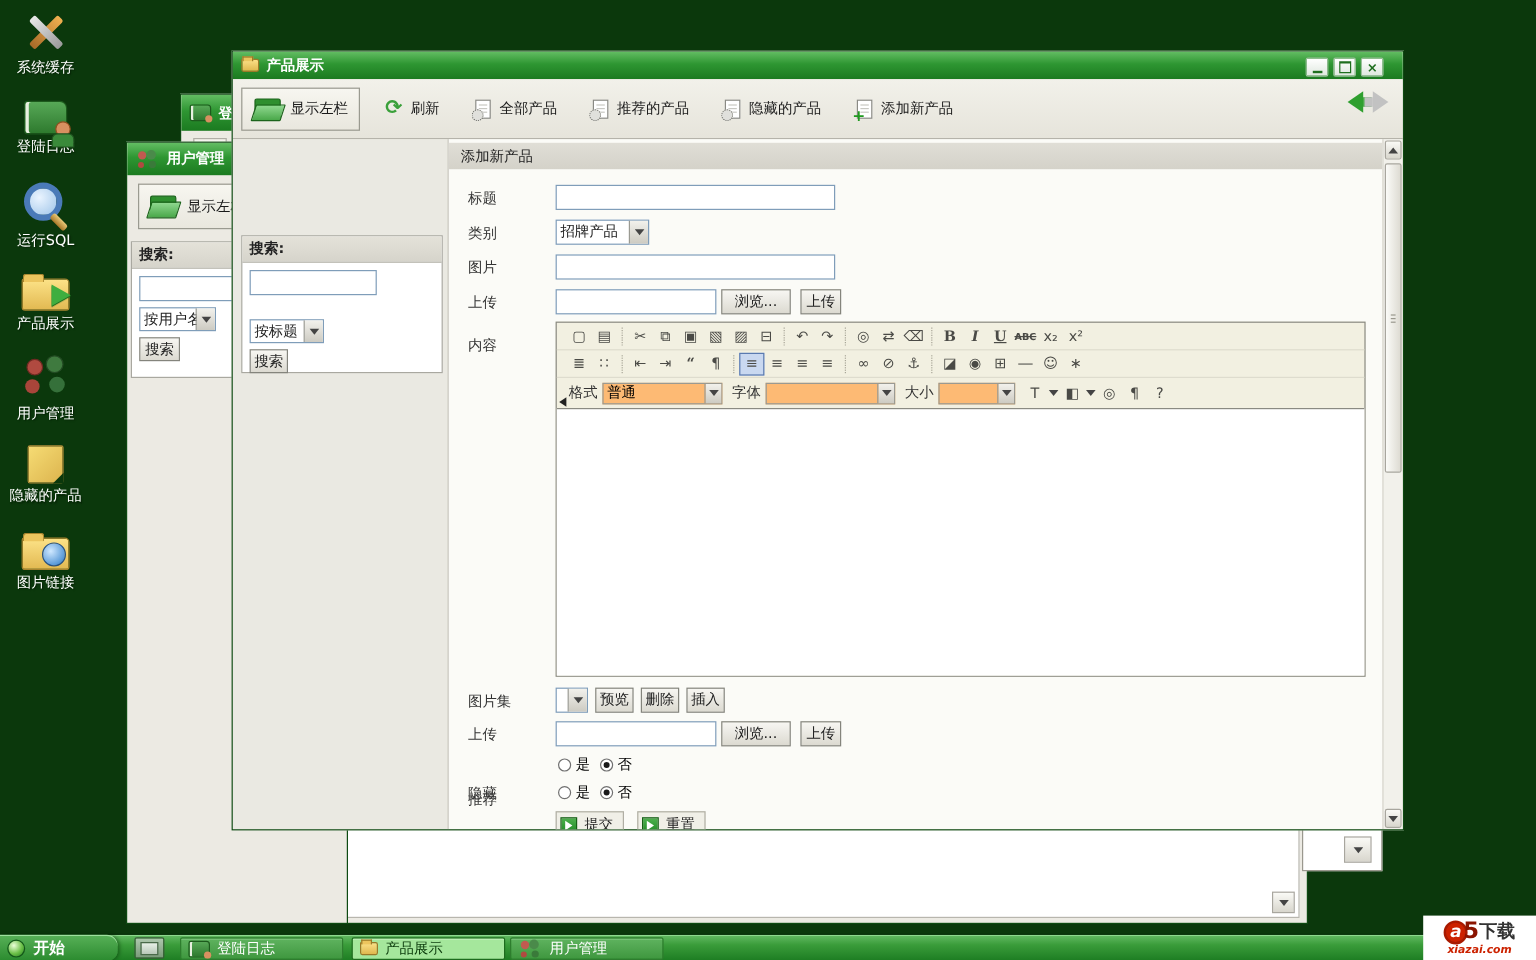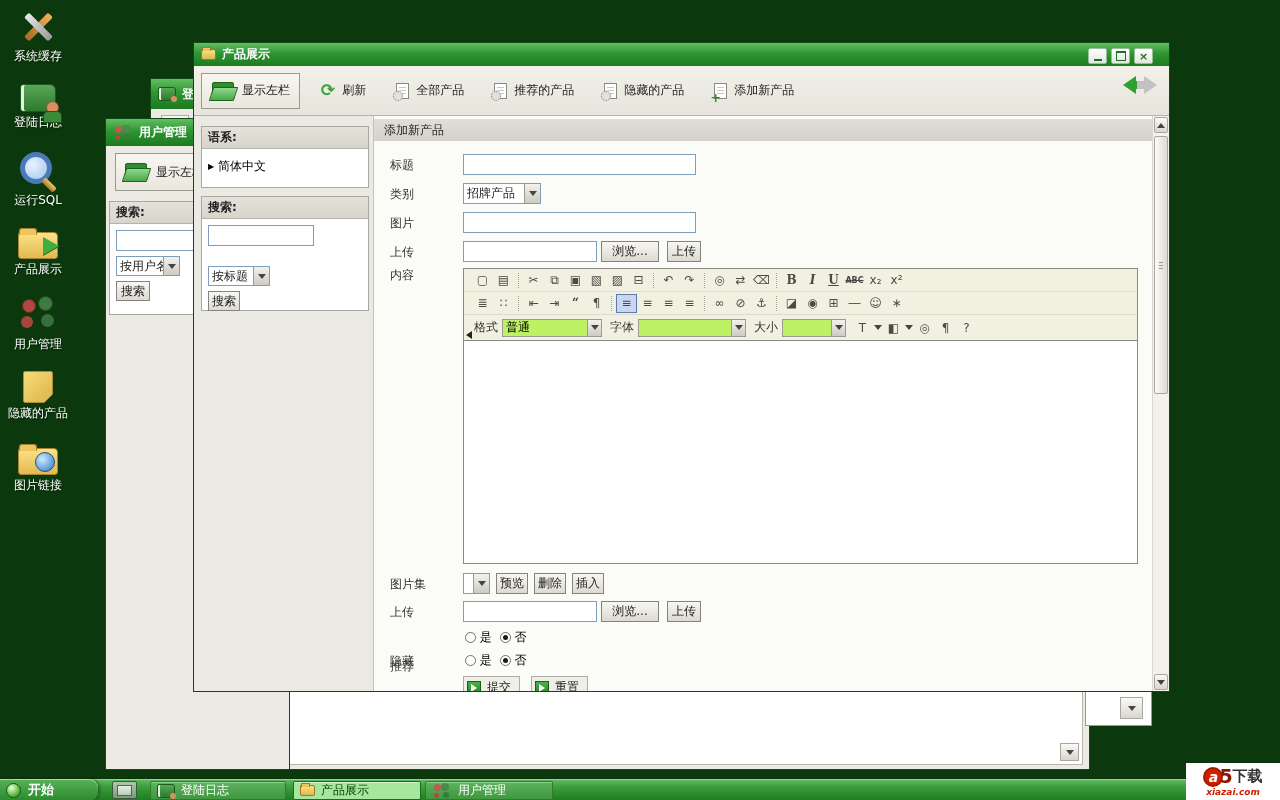--- a/index.html
+++ b/index.html
@@ -88,21 +88,21 @@
   #editor { position:absolute; left:89px; top:152px; width:675px; height:296px; border:1px solid #8a8a82; background:#F2F0E1; }
   .ed-row { height:23px; display:flex; align-items:center; padding-left:8px; border-bottom:1px solid #dedcce; }
   .ed-ic { width:21px; height:19px; display:flex; align-items:center; justify-content:center; font-size:12px; color:#4a4a46; cursor:default; flex:none; overflow:hidden; }
   .ed-ic.sel { background:#c9d8f0; border:1px solid #5a7ab0; }
   .ed-sep { width:1px; height:15px; border-left:1px dotted #a8a698; margin:0 4px; flex:none; }
   .g-bold { font-weight:bold; font-family:"DejaVu Serif","Liberation Serif",serif; }
   .g-italic { font-style:italic; font-family:"DejaVu Serif","Liberation Serif",serif; font-weight:bold; }
   .g-under { text-decoration:underline; font-weight:bold; font-family:"DejaVu Serif","Liberation Serif",serif; }
   .g-strike { text-decoration:line-through; font-size:8px; font-weight:bold; }
   .ed-label { color:#333; margin:0 4px 0 8px; flex:none; }
-  .ed-select { height:18px; background:#bef264; border:1px solid #9a9a92; position:relative; display:flex; align-items:center; padding-left:3px; font-size:12px; flex:none; }
+  .ed-select { height:18px; background:#fdba74; border:1px solid #9a9a92; position:relative; display:flex; align-items:center; padding-left:3px; font-size:12px; flex:none; }
   .ed-select .arrowbox { position:absolute; right:0; top:0; bottom:0; width:14px; background:linear-gradient(#f2f1ec,#cdcbc2); border-left:1px solid #9a9a92; display:flex; align-items:center; justify-content:center; }
   #ed-content { position:absolute; left:0; right:0; top:71px; bottom:0; background:#fff; border-top:1px solid #8a8a82; }
   #ed-collapse { position:absolute; left:2px; top:62px; width:0; height:0; border-top:4px solid transparent; border-bottom:4px solid transparent; border-right:6px solid #222; }
 
   
   .sbar { position:absolute; background:#F2F1EB; border-left:1px solid #d8d6cd; }
   .sbar .sb-btn { position:absolute; left:1px; right:1px; height:16px; background:linear-gradient(#fafaf6,#d8d6cd); border:1px solid #a8a69e; border-radius:2px; display:flex; align-items:center; justify-content:center; }
   .sbar .thumb { position:absolute; left:1px; right:1px; background:linear-gradient(90deg,#fbfbf8,#dddbd2); border:1px solid #a8a69e; border-radius:2px; }
   .thumb .grip { position:absolute; left:4px; right:4px; top:50%; height:1px; background:#9a988e; box-shadow:0 3px 0 #9a988e, 0 -3px 0 #9a988e; }
 
@@ -257,27 +257,20 @@
           <span class="mi-page plus"></span>
           <span>添加新产品</span>
         </div>
       </div>
     <div id="pw-nav">
       <span class="nav-back"></span>
       <span class="nav-fwd"></span>
     </div>
 
     <div id="pw-sidebar">
-      <div class="sb-box" style="top:10px;height:62px;">
-        <div class="sb-head">语系:</div>
-        <div class="sb-body" style="padding:9px 6px;">
-          <span style="font-size:8px;vertical-align:1px;">▶</span>
-          <span>简体中文</span>
-        </div>
-      </div>
       <div class="sb-box" style="top:80px;height:115px;">
         <div class="sb-head">搜索:</div>
         <div class="sb-body">
           <div class="xp-input" style="width:106px;height:21px;"></div>
           <div class="xp-select" style="width:62px;height:20px;margin-top:20px;">
             <span>按标题</span>
             <span class="arrowbox">
                 <span class="tri-d"></span>
               </span>
           </div>
@@ -301,21 +294,21 @@
       </div>
 
       <div class="f-label" style="top:99px;">图片</div>
       <div class="xp-input abs" style="left:89px;top:96px;width:233px;height:21px;"></div>
 
       <div class="f-label" style="top:128px;">上传</div>
       <div class="xp-input abs" style="left:89px;top:125px;width:134px;height:21px;"></div>
       <div class="xp-btn abs" style="left:227px;top:125px;width:58px;height:21px;">浏览...</div>
       <div class="xp-btn abs" style="left:293px;top:125px;width:34px;height:21px;">上传</div>
 
-      <div class="f-label" style="top:151px;">内容</div>
+      <div class="f-label" style="top:164px;">内容</div>
 
       <div id="editor">
         <div class="ed-row" id="ed-row1">
             <span class="ed-ic">▢</span>
             <span class="ed-ic">▤</span>
             <span class="ed-sep"></span>
             <span class="ed-ic">✂</span>
             <span class="ed-ic">⧉</span>
             <span class="ed-ic">▣</span>
             <span class="ed-ic">▧</span>

